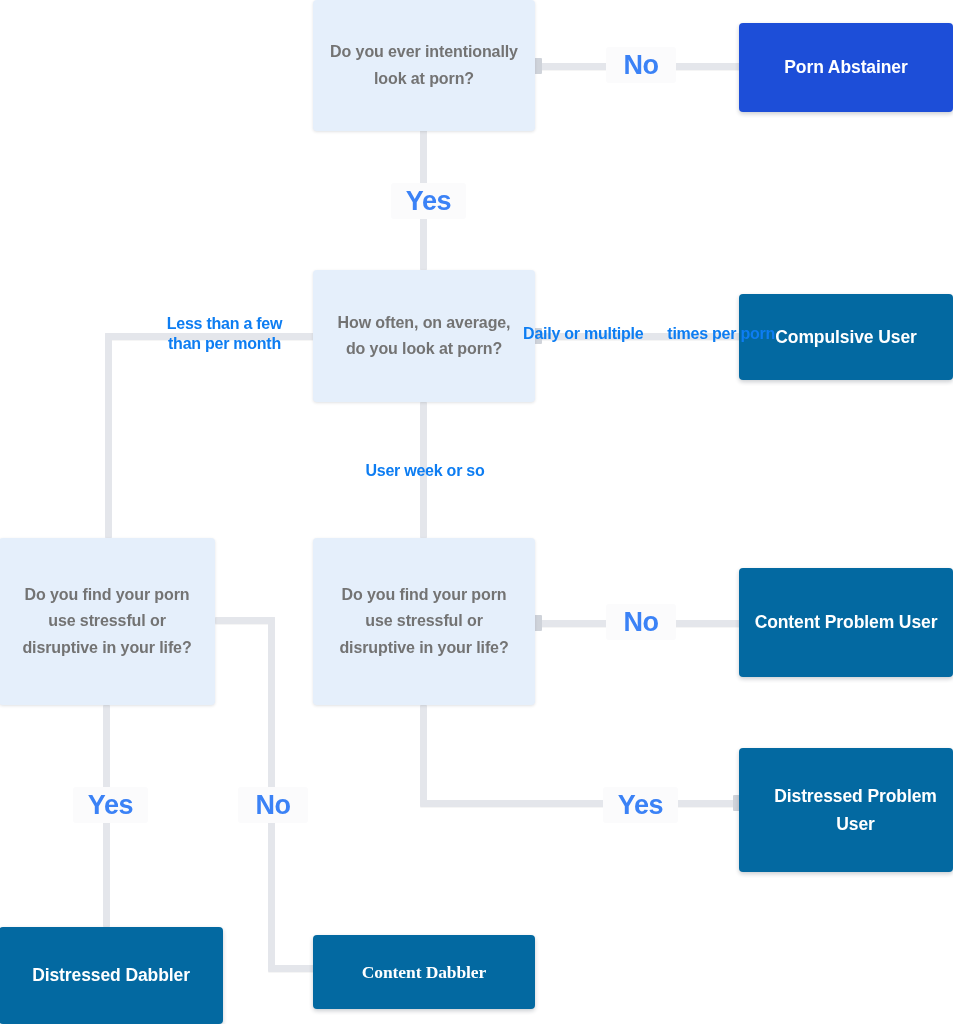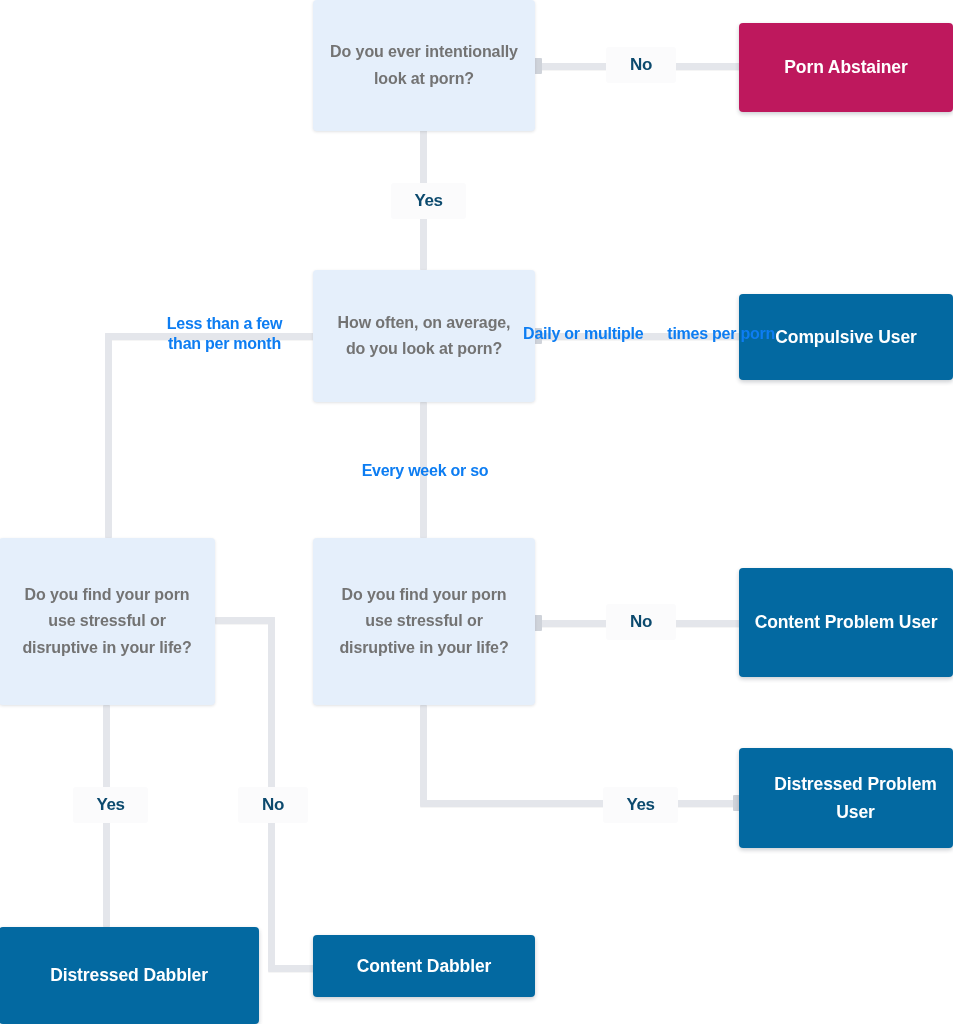--- a/index.html
+++ b/index.html
@@ -54,37 +54,37 @@
   }
   .node-outcome {
     color: #ffffff;
     font-weight: 700;
     font-size: 17.5px;
     line-height: 1.62;
     letter-spacing: -0.1px;
     padding: 8px 14px;
     box-shadow: 0 2px 4px rgba(20,30,50,0.22);
   }
-  .fill-blue   { background: #be185d; text-align: right; }
+  .fill-blue   { background: #1d4ed8; text-align: right; }
   .fill-orange { background: #0369a1; }
 
   
   .edge-label {
     position: absolute;
     display: flex;
     align-items: center;
     justify-content: center;
     text-align: center;
     font-weight: 700;
     white-space: pre;
     pointer-events: none;
   }
   .label-dark {
-    color: #0c4a6e;
-    font-size: 17px;
+    color: #3b82f6;
+    font-size: 27px;
     letter-spacing: -0.4px;
     background: #fbfbfc;
     border-radius: 3px;
     padding: 0 4px;
   }
   .label-blue {
     color: #0d7df2;
     font-size: 16px;
     line-height: 1.28;
     letter-spacing: -0.25px;
@@ -145,47 +145,47 @@
   </div>
 
   <div class="node node-question" style="left:313px; top:538px; width:222px; height:167px;">
     <span>Do you find your porn use stressful or disruptive in your life?</span>
   </div>
 
   <div class="node node-outcome fill-orange" style="left:739px; top:568px; width:214px; height:109px;">
     <span>Content Problem User</span>
   </div>
 
-  <div class="node node-outcome fill-orange" style="left:739px; top:748px; width:214px; height:100px;padding-left:33px;">
+  <div class="node node-outcome fill-orange" style="left:739px; top:748px; width:214px; height:124px;padding-left:33px;">
     <span>Distressed Problem User</span>
   </div>
 
-  <div class="node node-outcome fill-orange" style="left:-1px; top:927px; width:260px; height:97px;justify-content:center;">
+  <div class="node node-outcome fill-orange" style="left:-1px; top:927px; width:224px; height:97px;justify-content:center;">
     <span>Distressed Dabbler</span>
   </div>
 
-  <div class="node node-outcome fill-orange" style="left:313px; top:935px; width:222px; height:62px;">
+  <div class="node node-outcome fill-orange" style="left:313px; top:935px; width:222px; height:74px;font-family:Liberation Serif, serif;">
     <span>Content Dabbler</span>
   </div>
 
   <div class="edge-label label-dark" style="left:606px; top:47px; width:62px; height:36px;">No</div>
 
   <div class="edge-label label-dark" style="left:391px; top:183px; width:67px; height:36px;">Yes</div>
 
   <div class="edge-label label-blue" style="left:131px; top:312px; width:163px; height:44px; flex-direction:column;">
     <span>Less than a few</span>
     <span>than per month</span>
   </div>
 
   <div class="edge-label label-blue" style="left:554px; top:312px; width:166px; height:44px; flex-direction:row;">
     <span>Daily or multiple</span>
     <span>times per porn</span>
   </div>
 
-  <div class="edge-label label-blue" style="left:341px; top:458px; width:168px; height:26px;">Every week or so</div>
+  <div class="edge-label label-blue" style="left:341px; top:458px; width:168px; height:26px;">User week or so</div>
 
   <div class="edge-label label-dark" style="left:606px; top:604px; width:62px; height:36px;">No</div>
 
   <div class="edge-label label-dark" style="left:603px; top:787px; width:67px; height:36px;">Yes</div>
 
   <div class="edge-label label-dark" style="left:73px; top:787px; width:67px; height:36px;">Yes</div>
 
   <div class="edge-label label-dark" style="left:238px; top:787px; width:62px; height:36px;">No</div>
 
 </div>

